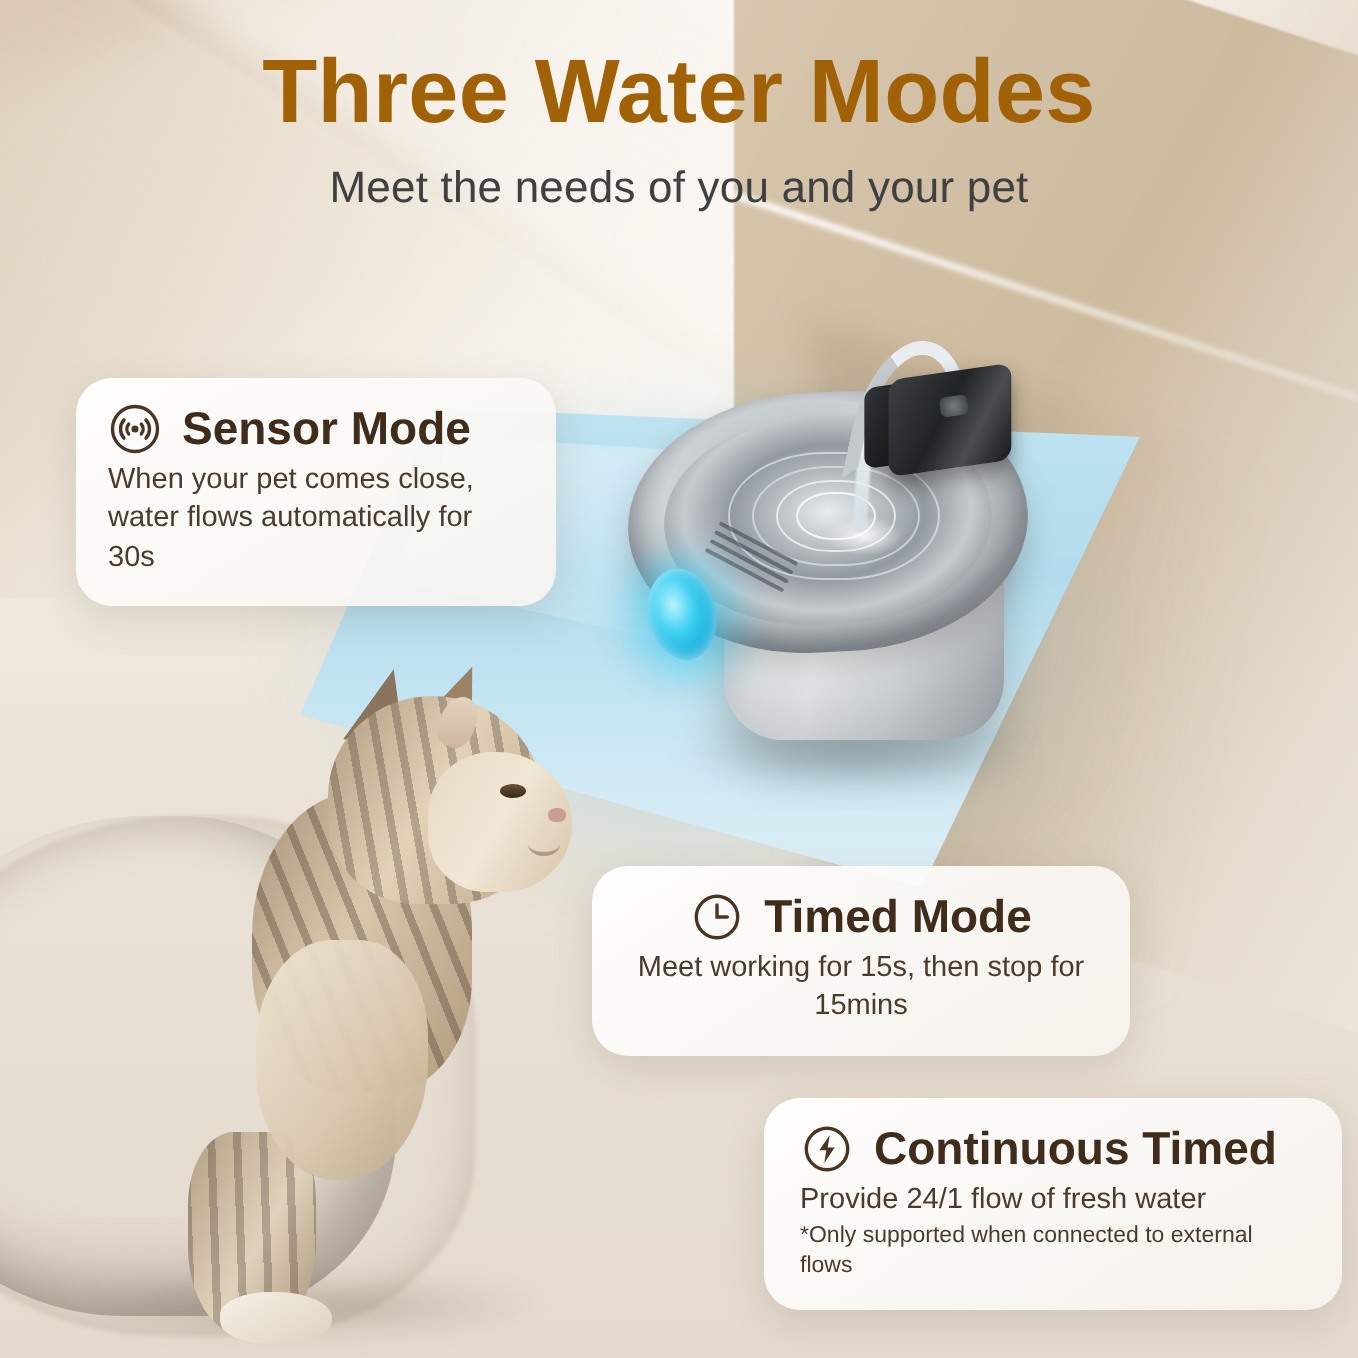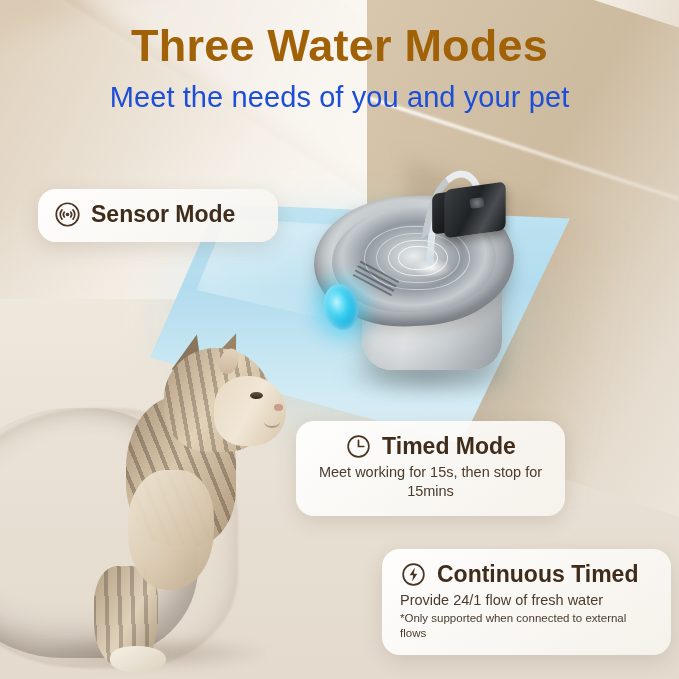--- a/index.html
+++ b/index.html
@@ -138,35 +138,35 @@
   .cat-paw{position:absolute;left:132px;top:316px;width:56px;height:26px;border-radius:44% 50% 46% 44%;
     background:linear-gradient(150deg,#f6f1e6,#ddd2bf);}
   .cat-fur-edge{position:absolute;left:-40px;top:78px;width:300px;height:260px;border-radius:52% 42% 36% 48%;
     box-shadow:inset 0 0 26px rgba(120,100,78,.28);filter:blur(1px);}
   .cat-shadow{position:absolute;left:40px;top:636px;width:230px;height:34px;border-radius:50%;
     background:radial-gradient(ellipse,rgba(120,104,84,.34),rgba(120,104,84,0) 72%);filter:blur(5px);}
 
   
   .header{position:absolute;left:0;top:0;width:100%;text-align:center;padding-top:22px;z-index:20;}
   .title{font-size:45px;font-weight:700;letter-spacing:.2px;color:#a16207;margin:0;line-height:1.08;}
-  .subtitle{font-size:29px;font-weight:400;color:#1d4ed8;margin:10px 0 0;letter-spacing:.1px;}
+  .subtitle{font-size:22px;font-weight:400;color:#404040;margin:10px 0 0;letter-spacing:.1px;}
 
   
   .card{position:absolute;z-index:30;border-radius:18px;
     background:linear-gradient(145deg,rgba(255,255,255,.96),rgba(247,244,238,.90));
     box-shadow:0 6px 20px rgba(96,80,62,.16);padding:12px 18px 14px;}
   .card-head{display:flex;align-items:center;gap:10px;}
   .card-title{font-size:23px;font-weight:700;color:#3f2c1b;line-height:1.1;white-space:nowrap;}
   .card-desc{margin-top:3px;font-size:14.5px;line-height:1.33;color:#4a3b2c;}
   .card-note{margin-top:1px;font-size:11.5px;line-height:1.28;color:#4a3b2c;}
   .icon{flex:0 0 auto;width:27px;height:27px;display:block;}
 
   #card-sensor{left:38px;top:189px;width:206px;padding-left:16px;}
   #card-sensor .card-desc{padding-left:0;}
-  #card-timed{left:296px;top:421px;width:233px;}
+  #card-timed{left:296px;top:433px;width:233px;}
   #card-timed .card-head{justify-content:center;}
   #card-timed .card-desc{text-align:center;}
   #card-continuous{left:382px;top:549px;width:253px;}
 </style>
 </head>
 <body>
 
 <div id="scene">
 
   <div class="bg-base"></div>
@@ -241,20 +241,21 @@
           <circle cx="12" cy="12" r="10"></circle>
           <circle cx="12" cy="12" r="1.6" fill="#4a3422" stroke="none"></circle>
           <path d="M9.2 9.8a3.4 3.4 0 0 0 0 4.4"></path>
           <path d="M14.8 9.8a3.4 3.4 0 0 1 0 4.4"></path>
           <path d="M7.1 7.9a6.2 6.2 0 0 0 0 8.2"></path>
           <path d="M16.9 7.9a6.2 6.2 0 0 1 0 8.2"></path>
         </svg>
       </span>
       <span class="card-title">Sensor Mode</span>
     </div>
+    <div class="card-desc">When your pet comes close, water flows automatically for 30s</div>
   </div>
 
   <div class="card" id="card-timed">
     <div class="card-head">
       <span class="icon">
         <svg viewBox="0 0 24 24" width="27" height="27" fill="none" stroke="#4a3422" stroke-width="1.5" stroke-linecap="round">
           <circle cx="12" cy="12" r="9.2"></circle>
           <path d="M12 6.6V12h4.6"></path>
         </svg>
       </span>

